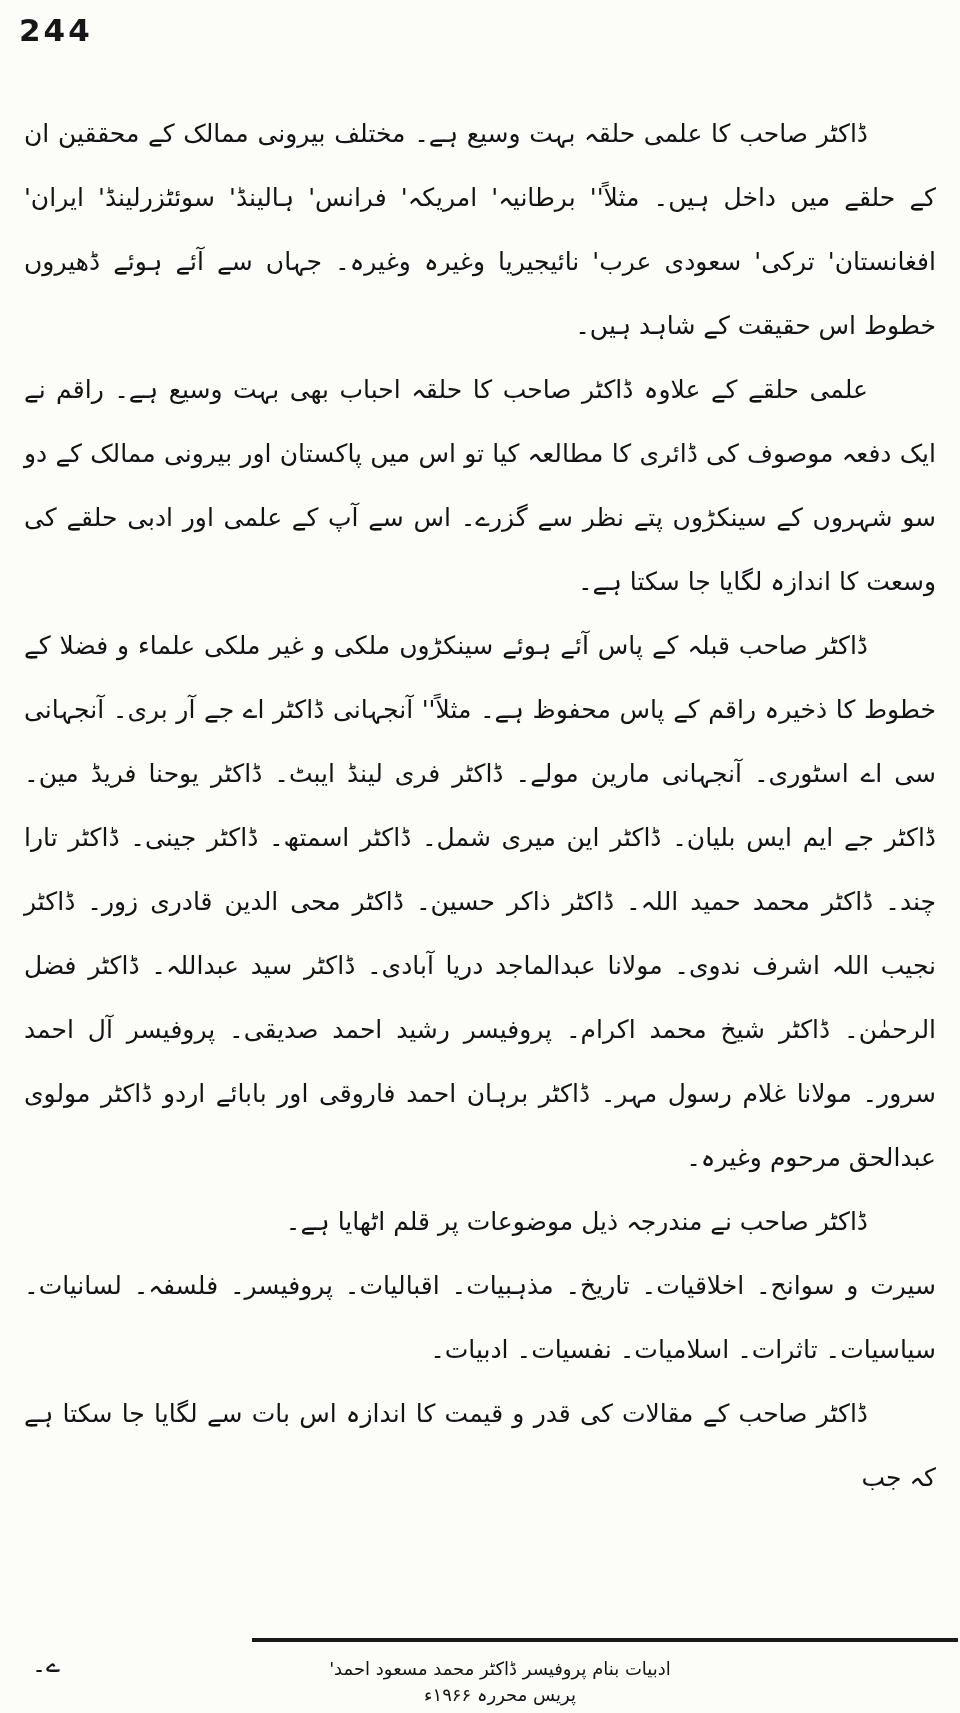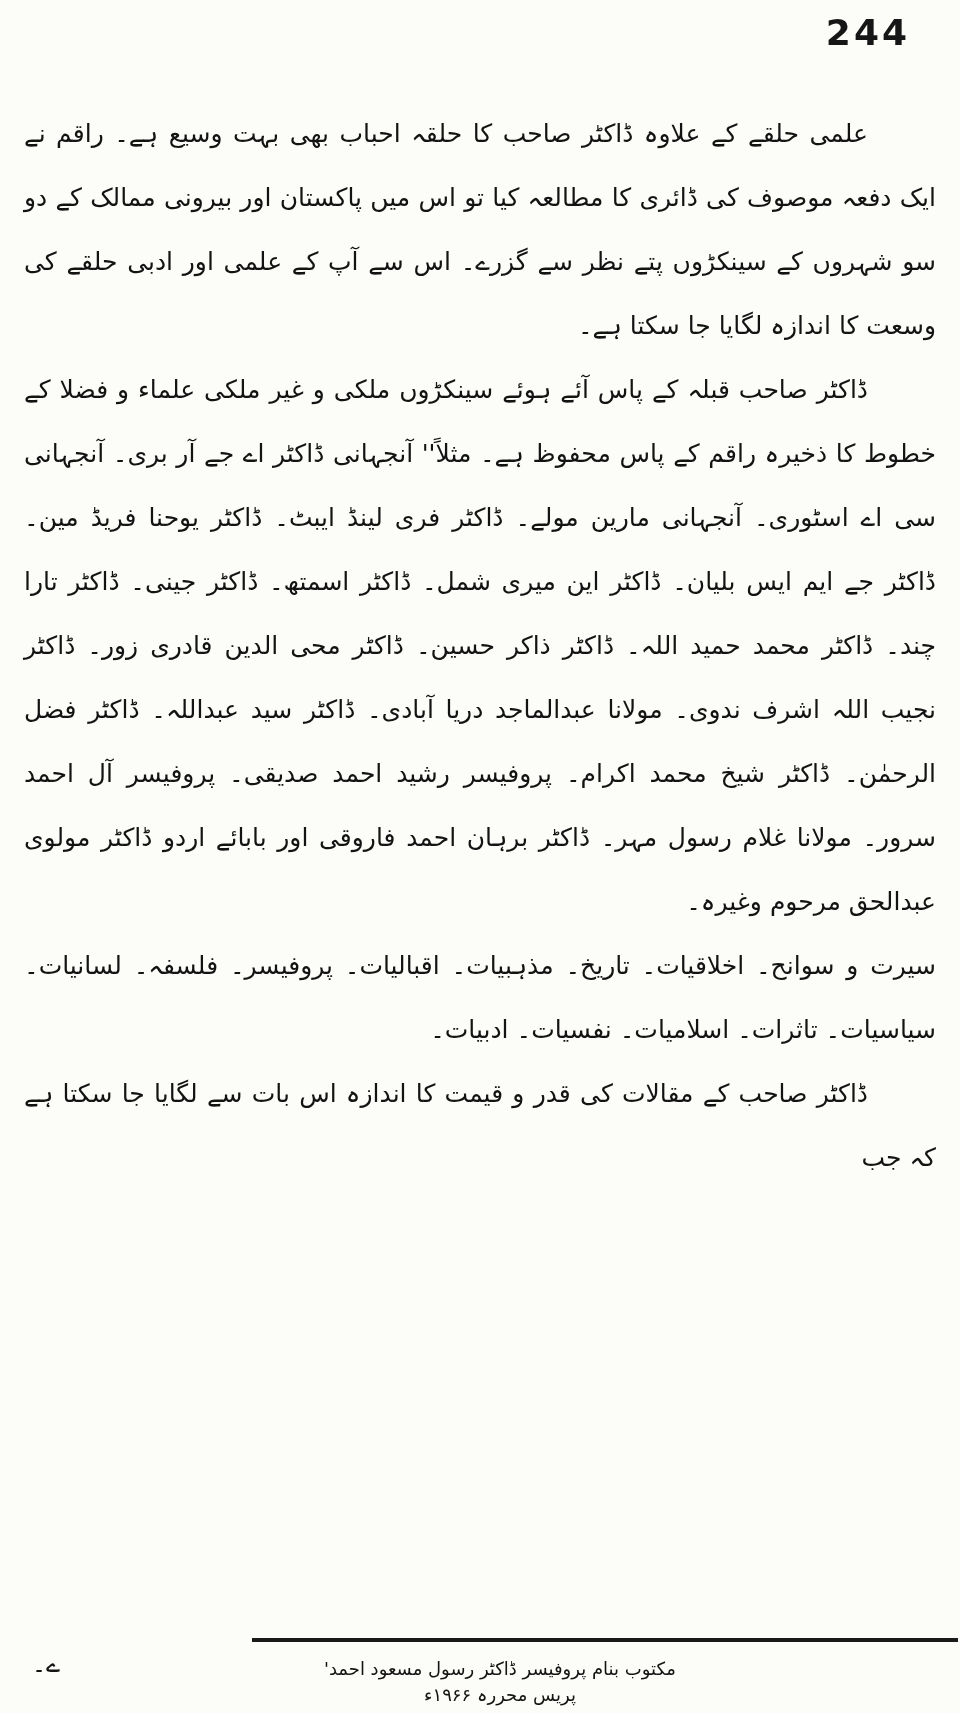--- a/index.html
+++ b/index.html
@@ -12,25 +12,26 @@
     background: #fcfcf9;
     color: #131313;
     font-family: "DejaVu Sans", sans-serif;
     overflow: hidden;
   }
   .page-number {
     position: absolute;
     top: 12px;
     left: 0;
     width: 910px;
-    text-align: right;
-    font-size: 36px;
+    text-align: left;
+    font-size: 31px;
     font-weight: bold;
     letter-spacing: 3px;
     color: #161616;
+    padding-left: 19px;
   }
   .body-text {
     position: absolute;
     top: 102px;
     right: 24px;
     left: 24px;
     direction: rtl;
     font-size: 25px;
     line-height: 64px;
     text-align: justify;
@@ -83,32 +84,34 @@
 </head>
 <body>
 
 <div class="page">
 
   <div class="page-number">244</div>
 
   <div class="body-text">
 
 
+    <p class="para">ڈاکٹر صاحب کا علمی حلقہ بہت وسیع ہے۔ مختلف بیرونی ممالک کے محققین ان کے حلقے میں داخل ہیں۔ مثلاً'' برطانیہ' امریکہ' فرانس' ہالینڈ' سوئٹزرلینڈ' ایران' افغانستان' ترکی' سعودی عرب' نائیجیریا وغیرہ وغیرہ۔ جہاں سے آئے ہوئے ڈھیروں خطوط اس حقیقت کے شاہد ہیں۔</p>
 
     <p class="para">علمی حلقے کے علاوہ ڈاکٹر صاحب کا حلقہ احباب بھی بہت وسیع ہے۔ راقم نے ایک دفعہ موصوف کی ڈائری کا مطالعہ کیا تو اس میں پاکستان اور بیرونی ممالک کے دو سو شہروں کے سینکڑوں پتے نظر سے گزرے۔ اس سے آپ کے علمی اور ادبی حلقے کی وسعت کا اندازہ لگایا جا سکتا ہے۔</p>
 
     <p class="para">ڈاکٹر صاحب قبلہ کے پاس آئے ہوئے سینکڑوں ملکی و غیر ملکی علماء و فضلا کے خطوط کا ذخیرہ راقم کے پاس محفوظ ہے۔ مثلاً'' آنجہانی ڈاکٹر اے جے آر بری۔ آنجہانی سی اے اسٹوری۔ آنجہانی مارین مولے۔ ڈاکٹر فری لینڈ ایبٹ۔ ڈاکٹر یوحنا فریڈ مین۔ ڈاکٹر جے ایم ایس بلیان۔ ڈاکٹر این میری شمل۔ ڈاکٹر اسمتھ۔ ڈاکٹر جینی۔ ڈاکٹر تارا چند۔ ڈاکٹر محمد حمید اللہ۔ ڈاکٹر ذاکر حسین۔ ڈاکٹر محی الدین قادری زور۔ ڈاکٹر نجیب اللہ اشرف ندوی۔ مولانا عبدالماجد دریا آبادی۔ ڈاکٹر سید عبداللہ۔ ڈاکٹر فضل الرحمٰن۔ ڈاکٹر شیخ محمد اکرام۔ پروفیسر رشید احمد صدیقی۔ پروفیسر آل احمد سرور۔ مولانا غلام رسول مہر۔ ڈاکٹر برہان احمد فاروقی اور بابائے اردو ڈاکٹر مولوی عبدالحق مرحوم وغیرہ۔</p>
 
+    <p class="para">ڈاکٹر صاحب نے مندرجہ ذیل موضوعات پر قلم اٹھایا ہے۔</p>
 
     <p class="para noindent">سیرت و سوانح۔ اخلاقیات۔ تاریخ۔ مذہبیات۔ اقبالیات۔ پروفیسر۔ فلسفہ۔ لسانیات۔ سیاسیات۔ تاثرات۔ اسلامیات۔ نفسیات۔ ادبیات۔</p>
 
     <p class="para">ڈاکٹر صاحب کے مقالات کی قدر و قیمت کا اندازہ اس بات سے لگایا جا سکتا ہے کہ جب</p>
 
   </div>
 
   <div class="footnote-rule"></div>
 
   <div class="footnote-line">
     <span class="footnote-marker">ے۔</span>
-    <span class="footnote-text">مکتوب بنام پروفیسر ڈاکٹر رسول مسعود احمد' پریس محررہ ۱۹۶۶ء</span>
+    <span class="footnote-text">ادبیات بنام پروفیسر ڈاکٹر محمد مسعود احمد' پریس محررہ ۱۹۶۶ء</span>
   </div>
 
 </div>
 
 </body></html>

